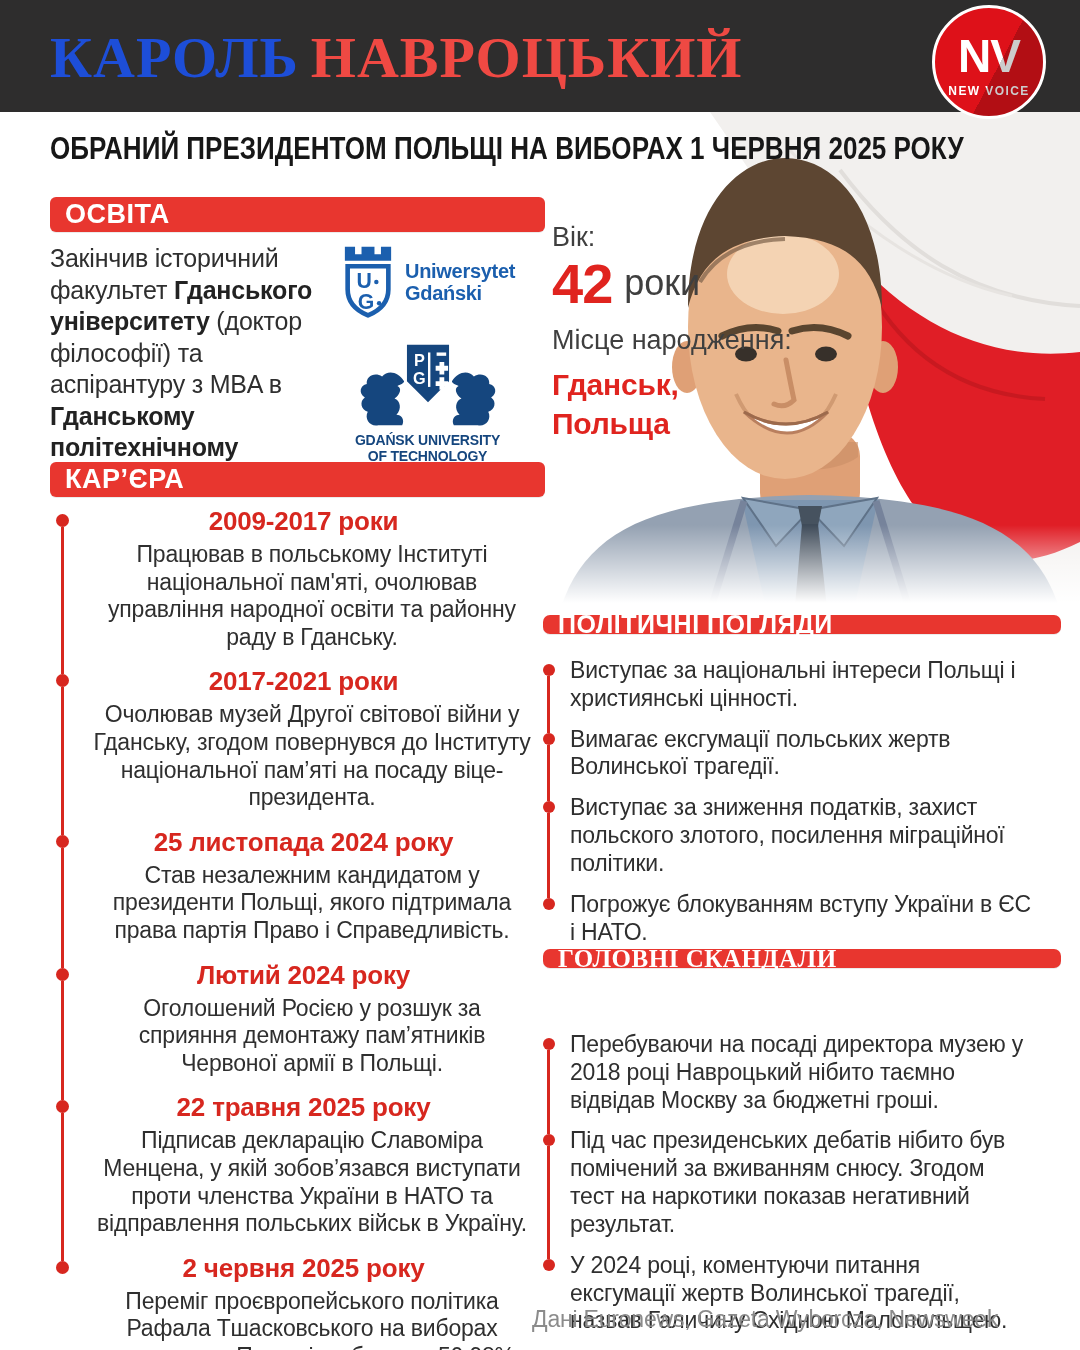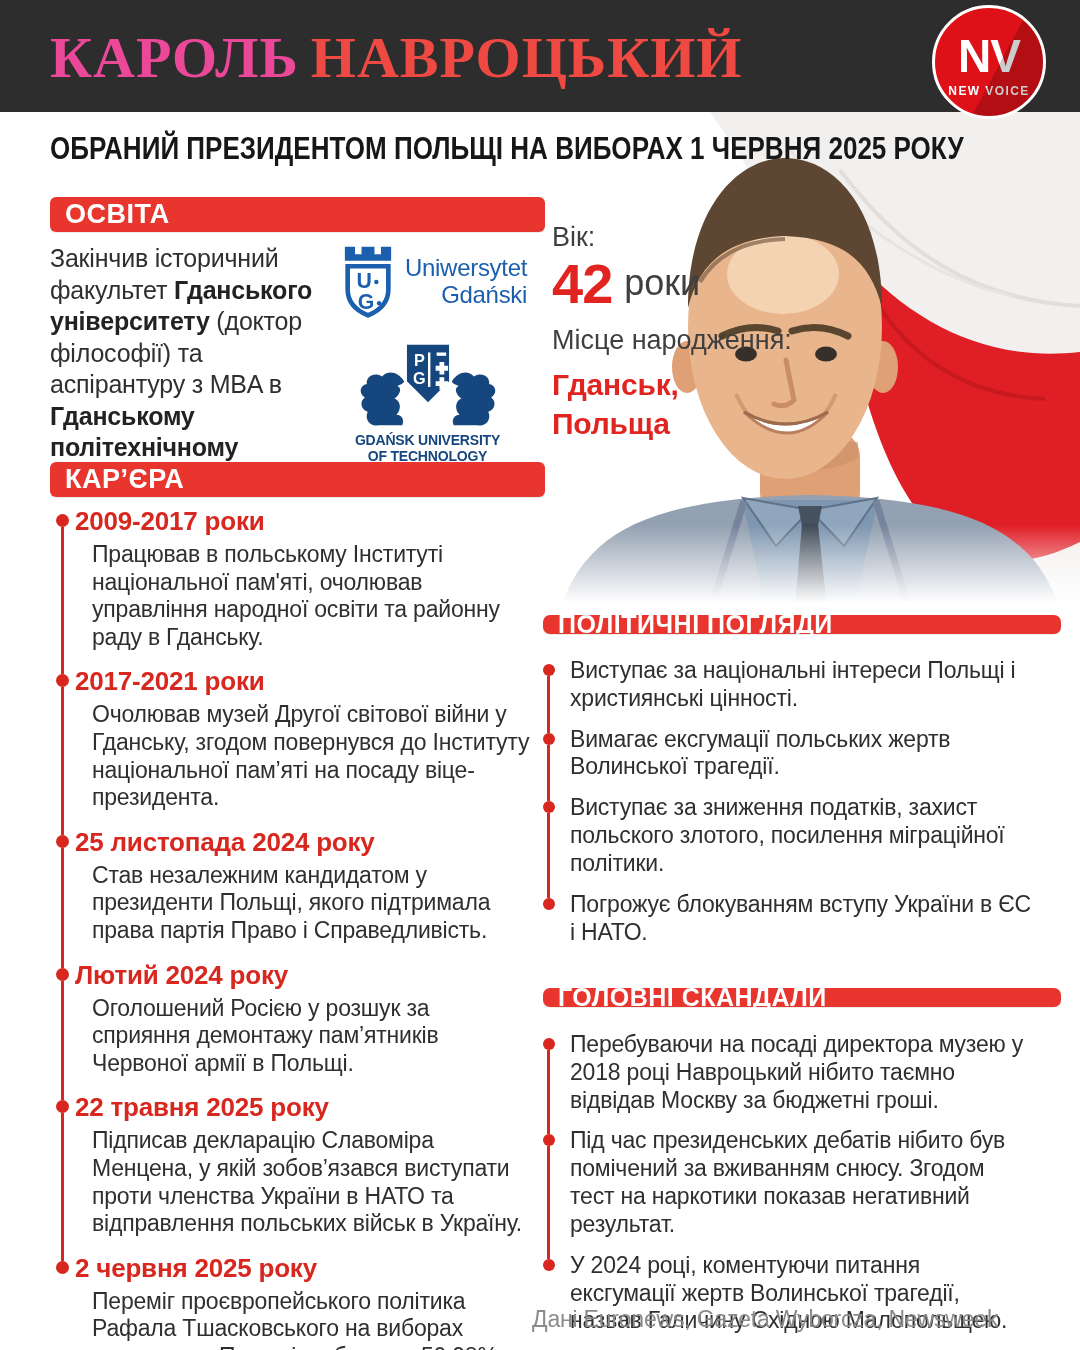--- a/index.html
+++ b/index.html
@@ -17,21 +17,21 @@
     position:relative;width:1080px;height:1350px;background:#fff;overflow:hidden;
     font-family:"Liberation Sans","DejaVu Sans",sans-serif;color:var(--body);
   }
   
   .topbar{position:absolute;left:0;top:0;width:1080px;height:112px;background:var(--top-dark);}
   .main-title{
     position:absolute;left:50px;top:24px;
     font-family:"Liberation Serif","DejaVu Serif",serif;
     font-weight:700;font-size:58px;letter-spacing:1px;white-space:nowrap;
   }
-  .main-title .t-first{color:#ec4899;}
+  .main-title .t-first{color:#1d4ed8;}
   .main-title .t-last{color:#ef4943;margin-left:12px;}
   .nv-logo{
     position:absolute;right:34px;top:5px;width:108px;height:108px;border-radius:50%;
     background:var(--nv-red);border:3px solid #fff;overflow:hidden;
     display:flex;flex-direction:column;align-items:center;justify-content:center;z-index:6;
   }
   .nv-logo::after{
     content:"";position:absolute;inset:0;
     background:linear-gradient(118deg,rgba(0,0,0,0) 57%,rgba(0,0,0,.20) 57%);
   }
@@ -57,26 +57,26 @@
     box-shadow:0 1px 0 rgba(0,0,0,.08);
   }
   .secbar.left{left:50px;width:465px;height:35px;font-size:27px;border-radius:6px;}
   .secbar.right{left:543px;width:488px;height:19px;font-size:25px;z-index:4;border-radius:7px;}
   
   .edu-row{position:absolute;left:50px;top:243px;width:468px;display:flex;}
   .edu-text{width:287px;font-size:25px;line-height:1.26;color:var(--body);letter-spacing:-.2px;}
   .edu-text b{font-weight:700;color:#222;}
   .edu-logos{width:181px;display:flex;flex-direction:column;align-items:center;}
   .logo-ug{display:flex;align-items:center;gap:8px;margin-top:2px;align-self:flex-start;margin-left:2px;}
-  .logo-ug-caption{color:var(--ug-blue);font-weight:400;font-size:24px;line-height:1.12;letter-spacing:-.3px;text-align:right;}
+  .logo-ug-caption{color:var(--ug-blue);font-weight:700;font-size:20px;line-height:1.12;letter-spacing:-.3px;}
   .logo-gut{margin-top:22px;display:flex;flex-direction:column;align-items:center;}
   .logo-gut-caption{color:var(--gut-navy);font-weight:700;font-size:14px;line-height:1.15;text-align:center;letter-spacing:-.2px;margin-top:3px;}
   
   .career-list{position:absolute;left:50px;top:506px;width:482px;}
-  .titem{position:relative;padding-left:42px;margin-bottom:15px;}
+  .titem{position:relative;padding-left:42px;margin-bottom:15px;text-align:center;}
   .tdot{position:absolute;left:6px;top:8px;width:13px;height:13px;border-radius:50%;background:var(--text-red);}
   .titem:not(:last-child)::after{
     content:"";position:absolute;left:11px;top:21px;bottom:-23px;width:3px;background:var(--text-red);
   }
   .tdate{margin-left:-17px;font-size:26px;font-weight:700;color:var(--text-red);letter-spacing:-.2px;}
   .ttext{margin-top:4px;font-size:23px;line-height:1.2;color:var(--body);letter-spacing:-.2px;}
   
   .age-block{position:absolute;left:552px;top:222px;z-index:3;}
   .age-label{font-size:27px;color:var(--label);}
   .age-line{margin-top:6px;display:flex;align-items:center;gap:12px;}
@@ -95,21 +95,21 @@
     content:"";position:absolute;left:4px;top:19px;bottom:-20px;width:3px;background:var(--text-red);
   }
   
   .footer{
     position:absolute;left:532px;top:1306px;width:482px;text-align:left;
     font-size:23px;color:#8b8b8b;letter-spacing:-.2px;z-index:4;
   }
   .bars-pos-edu{top:197px;}
   .bars-pos-career{top:462px;}
   .bars-pos-views{top:615px;}
-  .bars-pos-scandals{top:988px;}
+  .bars-pos-scandals{top:949px;font-family:Liberation Serif, serif;}
 </style>
 </head>
 <body>
 
 <div class="canvas">
 
   <div class="topbar"></div>
   <div class="main-title">
     <span class="t-first">КАРОЛЬ</span><span class="t-last">НАВРОЦЬКИЙ</span>
   </div>

